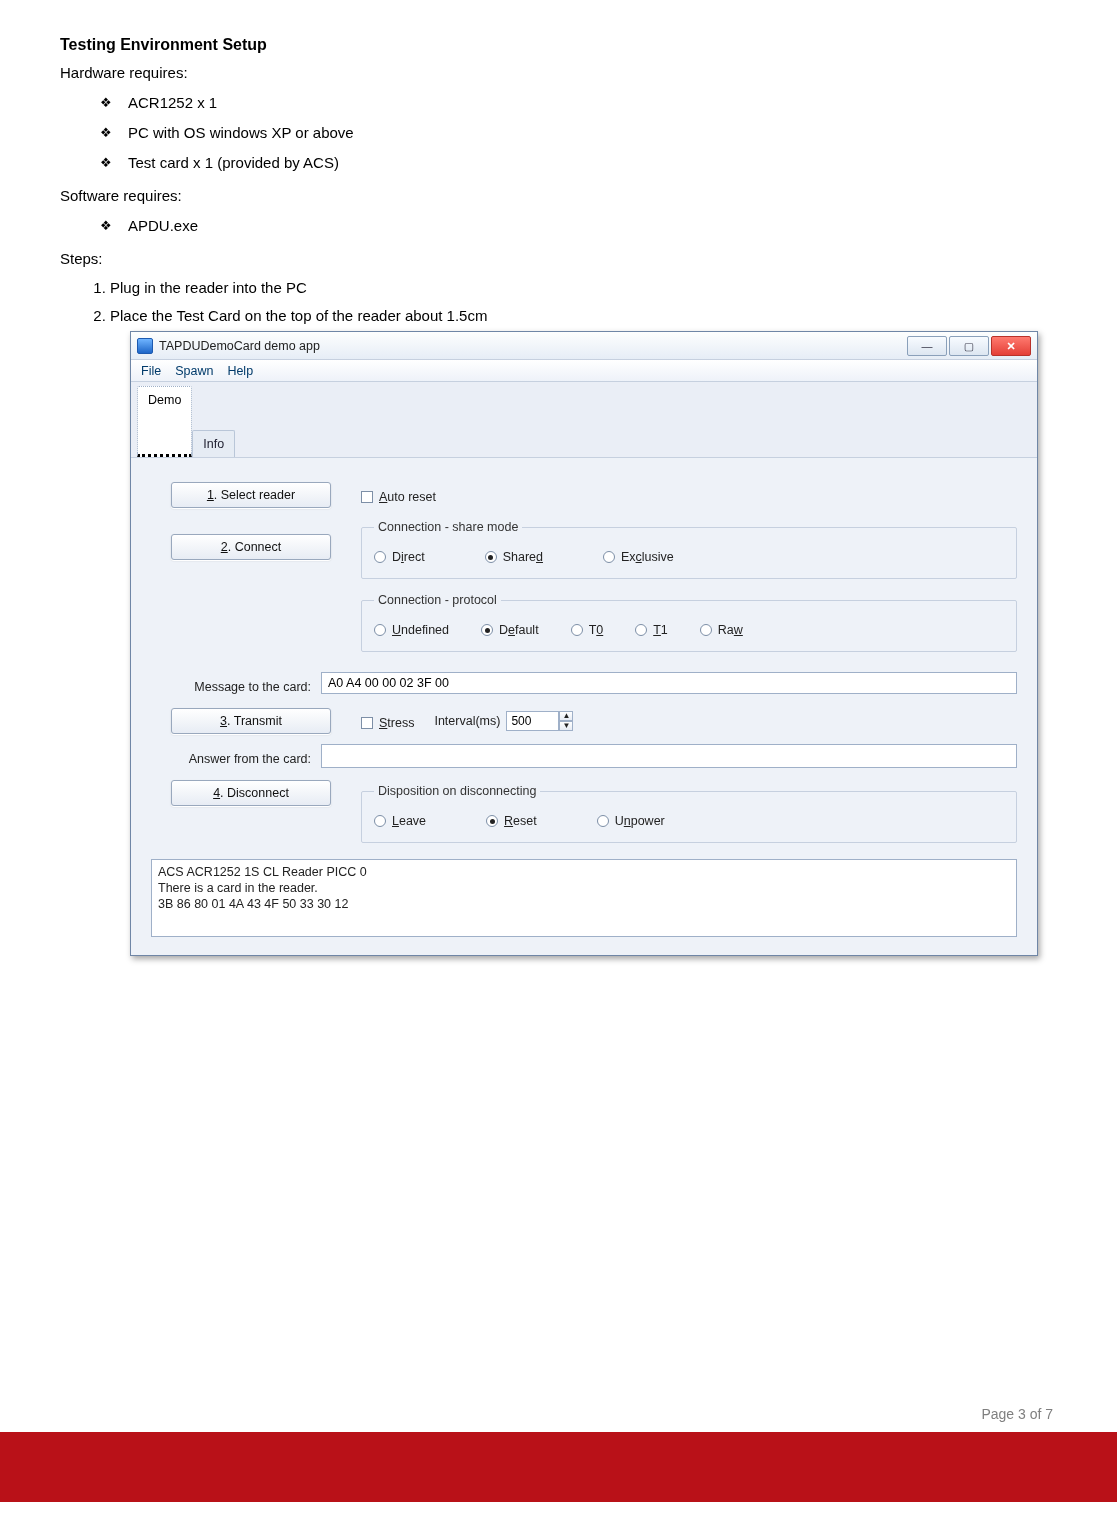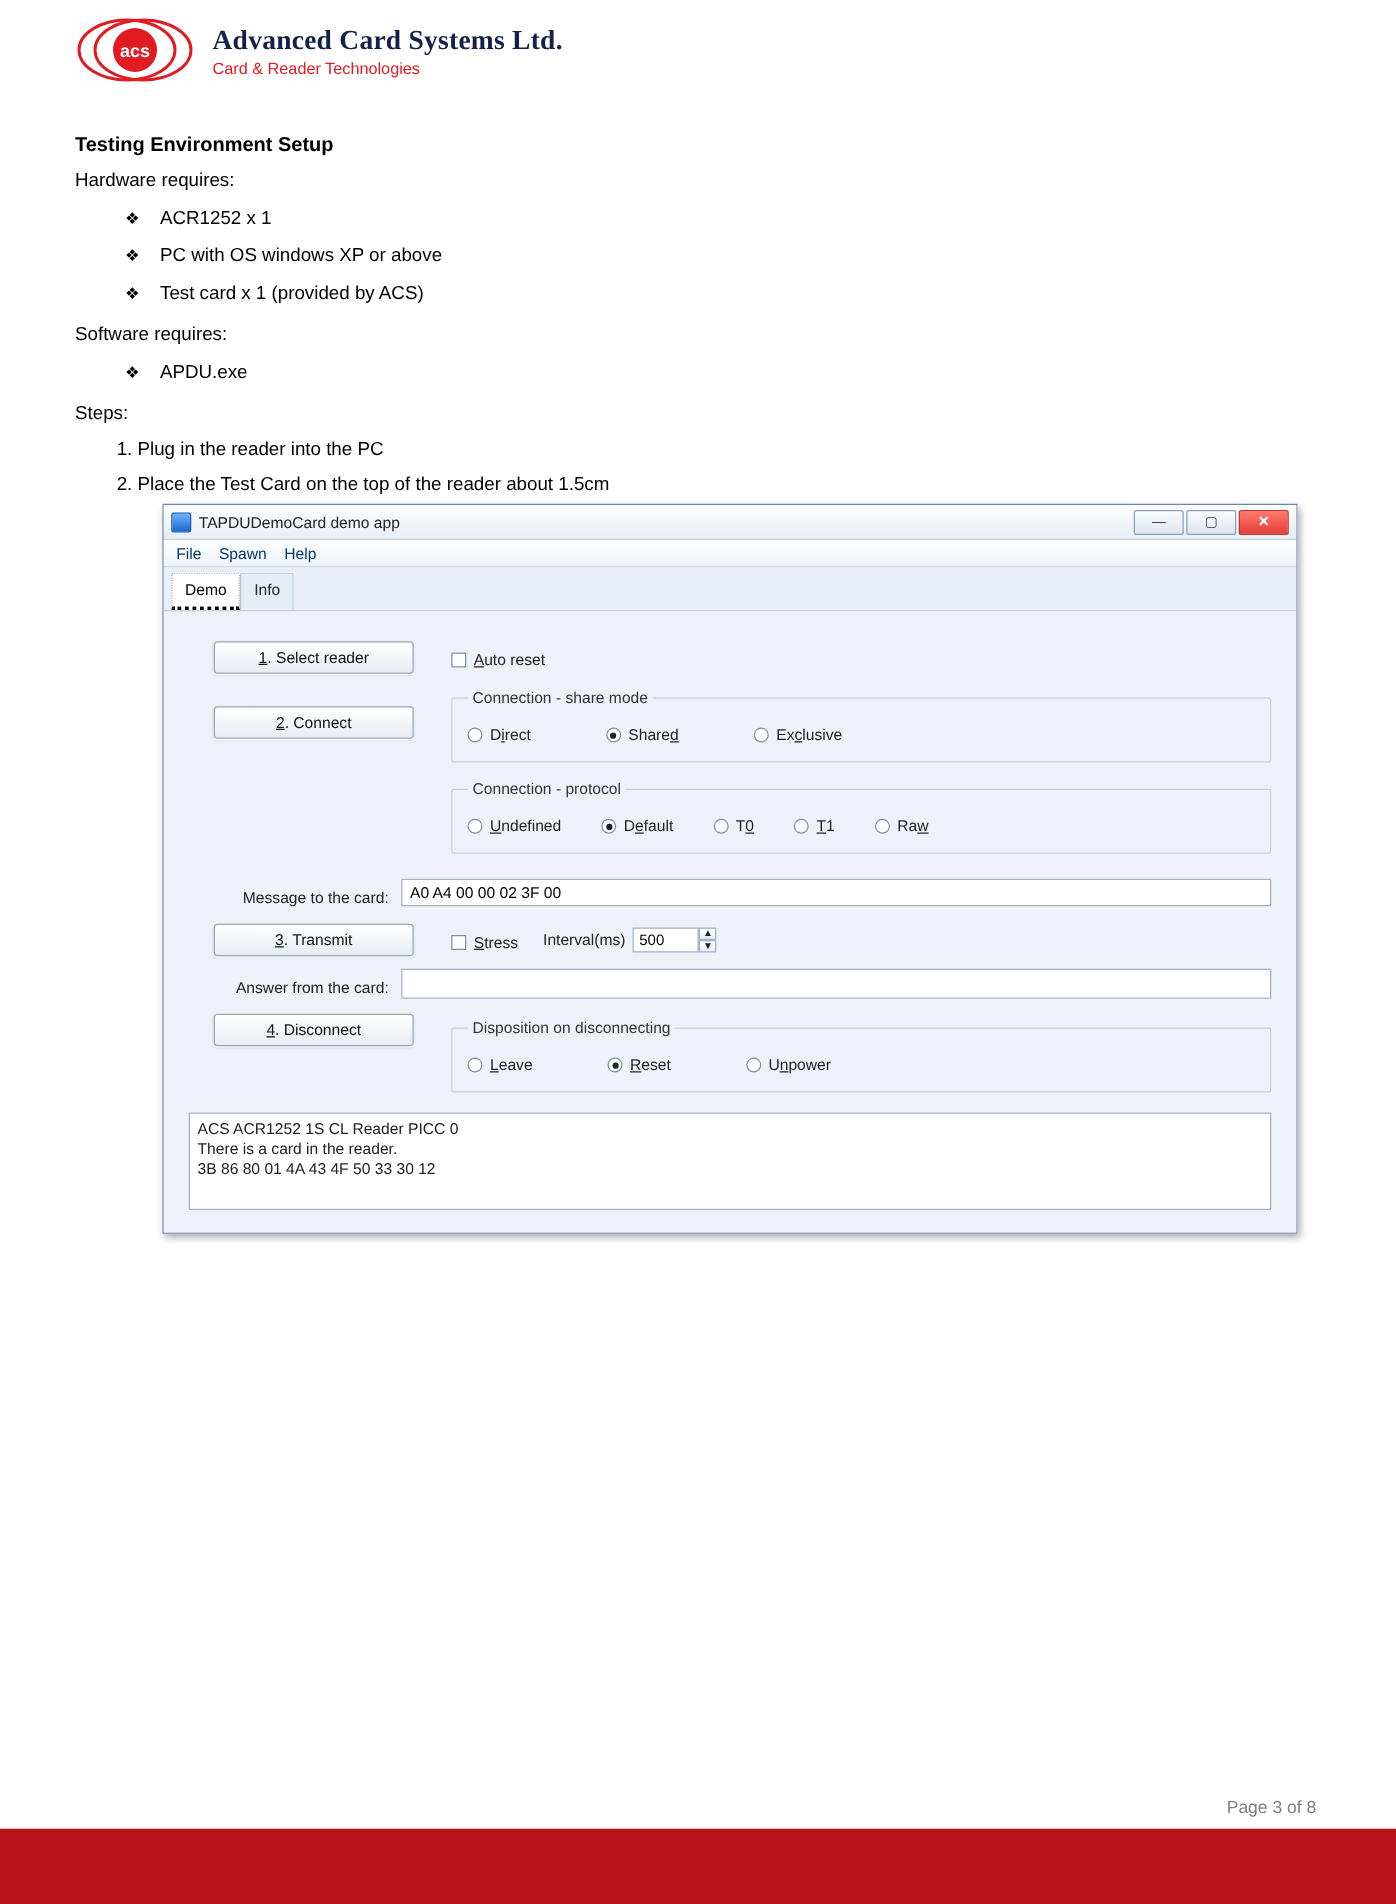--- a/index.html
+++ b/index.html
@@ -34,21 +34,21 @@
   }
   .titlebar { display:flex; align-items:center; height:28px; background:linear-gradient(#fdfefe,#e6edf6); border-bottom:1px solid #c6d0df; padding:0 6px; }
   .titlebar .app-icon { width:16px; height:16px; margin-right:6px; background:linear-gradient(#6fb4ff,#1e66c8); border-radius:2px; border:1px solid #1d5ab0; }
   .titlebar .ttl { font-size:12.5px; color:#222; }
   .titlebar .spacer { flex:1; }
   .winbtn { width:40px; height:20px; margin-left:2px; border:1px solid #8aa0ba; border-radius:2px; background:linear-gradient(#f8fbff,#dde6f1); display:inline-flex; align-items:center; justify-content:center; font-size:11px; color:#334; }
   .winbtn.close { background:linear-gradient(#ff7a6f,#e43f37); color:#fff; border-color:#b93129; font-weight:bold; }
   .menubar { height:22px; display:flex; align-items:center; gap:14px; padding:0 10px; background:linear-gradient(#ffffff,#eef2f9); border-bottom:1px solid #c6d0df; font-size:12.5px; color:#013a6a; }
   .tabs { display:flex; gap:-1px; padding:4px 6px 0 6px; background:#eaeef6; }
   .tab { padding:2px 10px; border:1px solid #9fb0c8; border-bottom:none; background:#f5f8fc; font-size:12.5px; border-radius:2px 2px 0 0; }
-  .tab:not(.active){ background:#e6ecf4; color:#223; border-color:#b9c6d8; }
+  .tab:not(.active){ background:#e6ecf4; color:#223; border-color:#b9c6d8;margin-top:44px; }
   .tab.active { border-style:dotted; background:#fff; }
   .demo-body { background:#eef2f8; border-top:1px solid #c6d0df; padding:14px 20px 18px 20px; font-size:12.5px; color:#222; }
   .row { display:flex; align-items:flex-start; margin:10px 0; }
   .col-btns { width:200px; display:flex; flex-direction:column; gap:26px; align-items:center; }
   .wbtn { width:160px; height:26px; border:1px solid #99a8bd; border-radius:3px; background:linear-gradient(#ffffff,#e7ecf4); font-size:12.5px; display:flex; align-items:center; justify-content:center; text-decoration:underline dotted transparent; color:#111; box-shadow:0 1px 0 #fff, 0 1px 2px rgba(0,0,0,.12); }
   .col-right { flex:1; padding-left:10px; }
   .chk { display:flex; align-items:center; gap:6px; margin-top:4px; }
   .chk .box { width:12px; height:12px; border:1px solid #7d8fa7; background:#fff; }
   fieldset.grp { border:1px solid #c6d0df; border-radius:2px; margin:8px 0 10px 0; padding:8px 12px 10px 12px; font-size:12.5px; }
   fieldset.grp legend { padding:0 4px; color:#333; }
@@ -66,34 +66,20 @@
   .ans-box { flex:1; height:24px; border:1px solid #9fb0c8; background:#fff; }
   .log { margin-top:16px; height:78px; border:1px solid #9fb0c8; background:#fff; padding:4px 6px; font-size:12.5px; line-height:16px; white-space:pre-line; }
   .pgnum { text-align:right; color:#7f7f7f; font-size:14px; padding:44px 64px 10px 0; }
   .footer { background:#b91118; color:#fff; height:70px; display:flex; align-items:center; justify-content:space-between; padding:0 54px; font-size:15px; }
   u.acc { text-decoration: underline; }
 </style>
 </head>
 <body>
 
 <div class="page">
-  <div class="header">
-    <div class="logo-wrap">
-      <svg class="logo-svg" viewBox="0 0 120 80">
-        <ellipse cx="52" cy="40" rx="48" ry="30" fill="none" stroke="#e01b22" stroke-width="3"></ellipse>
-        <ellipse cx="68" cy="40" rx="48" ry="30" fill="none" stroke="#e01b22" stroke-width="3"></ellipse>
-        <circle cx="60" cy="40" r="22" fill="#e01b22"></circle>
-        <text x="60" y="47" text-anchor="middle" font-family="Arial" font-weight="bold" font-size="18" fill="#fff">acs</text>
-      </svg>
-      <div>
-        <div class="brand-title">Advanced Card Systems Ltd.</div>
-        <div class="brand-sub">Card &amp; Reader Technologies</div>
-      </div>
-    </div>
-  </div>
 
   <div class="h1">Testing Environment Setup</div>
 
   <div class="para">Hardware requires:</div>
   <ul class="diamond">
     <li>ACR1252 x 1</li>
     <li>PC with OS windows XP or above</li>
     <li>Test card x 1 (provided by ACS)</li>
   </ul>
 
@@ -252,17 +238,17 @@
           <div class="log">ACS ACR1252 1S CL Reader PICC 0
 There is a card in the reader.
 3B 86 80 01 4A 43 4F 50 33 30 12</div>
         </div>
       </div>
     </li>
   </ol>
 </div>
 
 <div style="height:400px"></div>
-<div class="pgnum">Page 3 of 8</div>
+<div class="pgnum">Page 3 of 7</div>
 <div class="footer">
   
   
 </div>
 
 </body></html>

